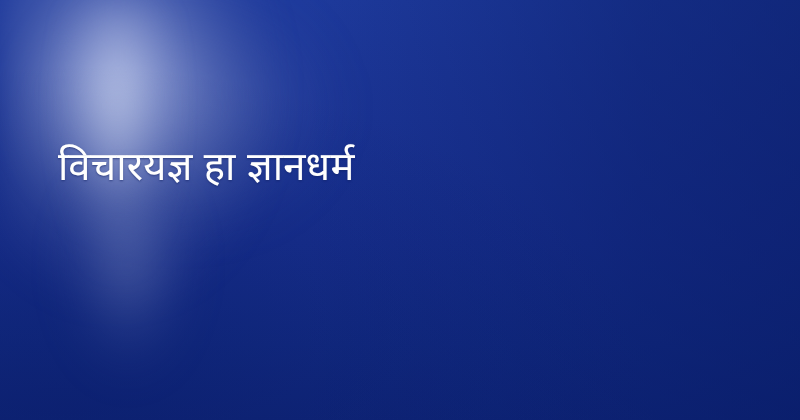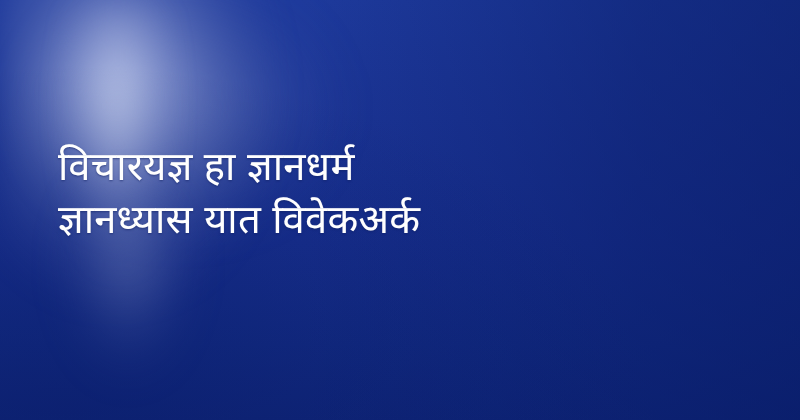--- a/index.html
+++ b/index.html
@@ -132,16 +132,15 @@
   <div class="bg-base"></div>
   <div class="glow-upper-wash"></div>
   <div class="glow-beam"></div>
   <div class="glow-core"></div>
   <div class="glow-tail"></div>
   <div class="bg-right-darken"></div>
   <div class="bg-corner-darken"></div>
 
   <div class="headline">
     <div class="hl-line">विचारयज्ञ हा ज्ञानधर्म</div>
-    <div class="hl-line">ज्ञानध्यास यात विवेकअर्क</div>
   </div>
 
 </div>
 
 </body></html>

